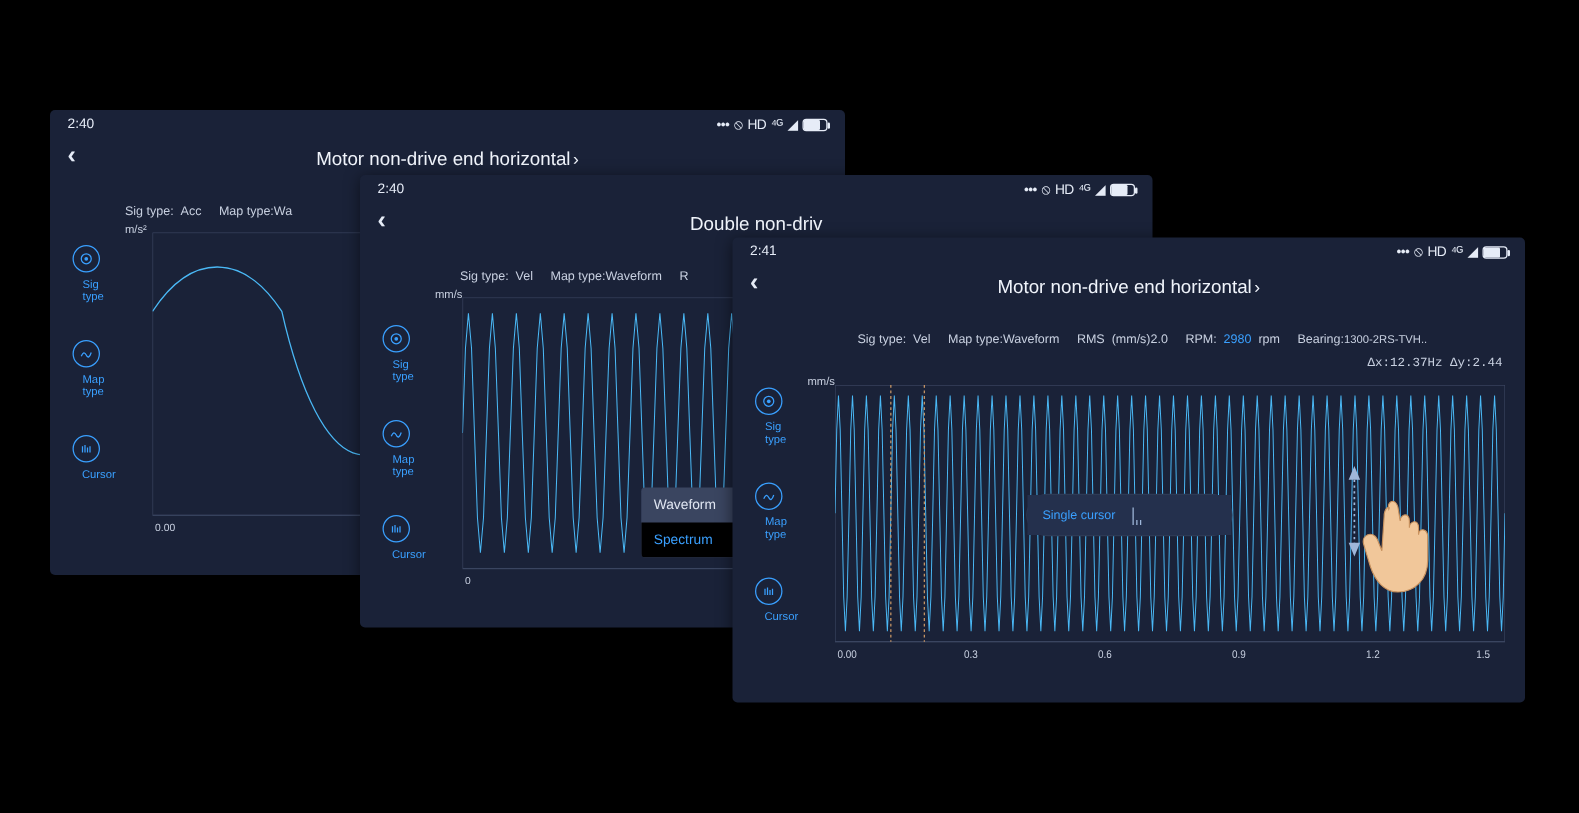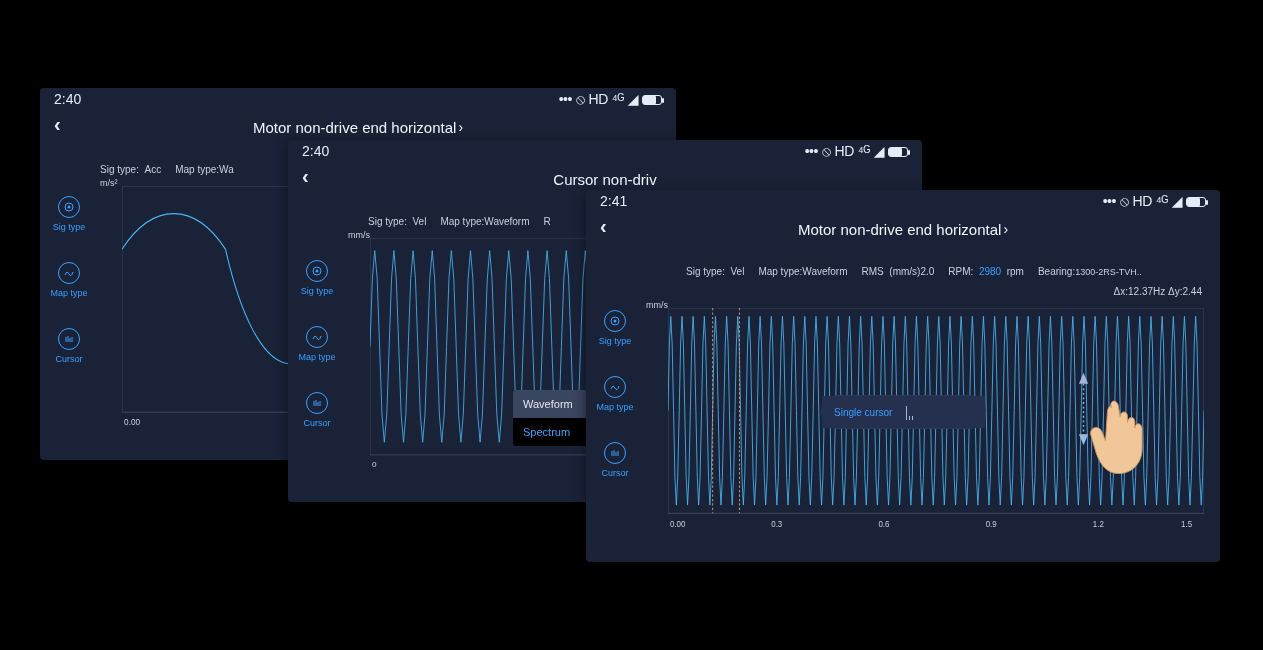--- a/index.html
+++ b/index.html
@@ -11,21 +11,21 @@
     position:absolute; background:#1a2238; color:#c8d0e0; border-radius:4px;
     box-shadow:0 2px 12px rgba(0,0,0,0.5);
   }
   
   .p1 { left:40px;  top:88px; width:636px; height:372px; }
   .p2 { left:288px; top:140px; width:634px; height:362px; }
   .p3 { left:586px; top:190px; width:634px; height:372px; }
 
   .statusbar {
     display:flex; justify-content:space-between; align-items:center;
-    padding:4px 14px; font-size:14px; color:#e6ecf7; height:22px;
+    padding:4px 14px; font-size:11px; color:#e6ecf7; height:22px;
   }
   .status-right span { margin-left:4px; letter-spacing:-0.5px; }
   .battery {
     display:inline-block; width:20px; height:10px; border:1px solid #e6ecf7;
     border-radius:3px; position:relative; vertical-align:middle; margin-left:3px;
   }
   .battery::after { content:""; position:absolute; right:-3px; top:2px; width:2px; height:5px;
     background:#e6ecf7; border-radius:1px; }
   .battery > i { display:block; width:70%; height:100%; background:#e6ecf7; border-radius:1px; }
 
@@ -41,30 +41,30 @@
 
   .sidetools {
     position:absolute; left:6px; top:108px; width:46px; display:flex; flex-direction:column;
     align-items:center; gap:30px;
   }
   .tool { display:flex; flex-direction:column; align-items:center; gap:4px; cursor:pointer; }
   .tool-icon {
     width:22px; height:22px; border:1.5px solid #3aa0ff; border-radius:50%;
     display:flex; align-items:center; justify-content:center;
   }
-  .tool-label { font-size:9px; color:#3aa0ff; text-align:left; }
+  .tool-label { font-size:9px; color:#3aa0ff; text-align:left;margin-left:20px; }
   .tool-icon svg { width:12px; height:12px; }
 
   .infoline {
     position:absolute; left:60px; top:76px; right:14px; font-size:10px;
     color:#c8d0e0; display:flex; align-items:center; gap:14px; white-space:nowrap;
   }
   .infoline .val-cyan { color:#3aa0ff; }
   .infoline .bearingval { font-size:9px; }
-  .p3 .delta { position:absolute; right:18px; top:96px; font-size:10px; }
+  .p3 .delta { position:absolute; right:18px; top:96px; font-size:10px;font-family:Liberation Mono, monospace; }
 
   .plotarea { position:absolute; left:60px; right:16px; top:98px; bottom:18px; }
   .unit { position:absolute; left:0; top:-8px; font-size:9px; color:#c8d0e0; }
   svg.plot { position:absolute; left:22px; top:0; right:0; bottom:14px; width:calc(100% - 22px); height:calc(100% - 14px); }
   .axis text { fill:#c8d0e0; font-size:8px; }
   .axis-border { stroke:#3a4560; fill:none; stroke-width:1; }
   .wave { stroke:#4ab8f5; fill:none; stroke-width:1; }
   .wave-dense { stroke:#4ab8f5; fill:none; stroke-width:0.8; }
 
   
@@ -165,21 +165,21 @@
 
 <div class="panel p2">
   <div class="statusbar">
     <span>2:40</span>
     <span class="status-right">
       <span>•••</span><span>⦸</span><span>HD</span><span>⁴ᴳ</span><span>◢</span><span class="battery"><i></i></span>
     </span>
   </div>
   <div class="titlebar">
     <span class="back">‹</span>
-    <span>Cursor non-driv</span>
+    <span>Double non-driv</span>
   </div>
   <div class="infoline" style="left:80px;">
     <span><span>Sig type:</span>&nbsp;&nbsp;<span>Vel</span></span>
     <span><span>Map type:</span><span>Waveform</span></span>
     <span>R</span>
   </div>
   <div class="sidetools" style="top:120px;">
     <div class="tool">
       <span class="tool-icon">
           <svg viewBox="0 0 12 12">

